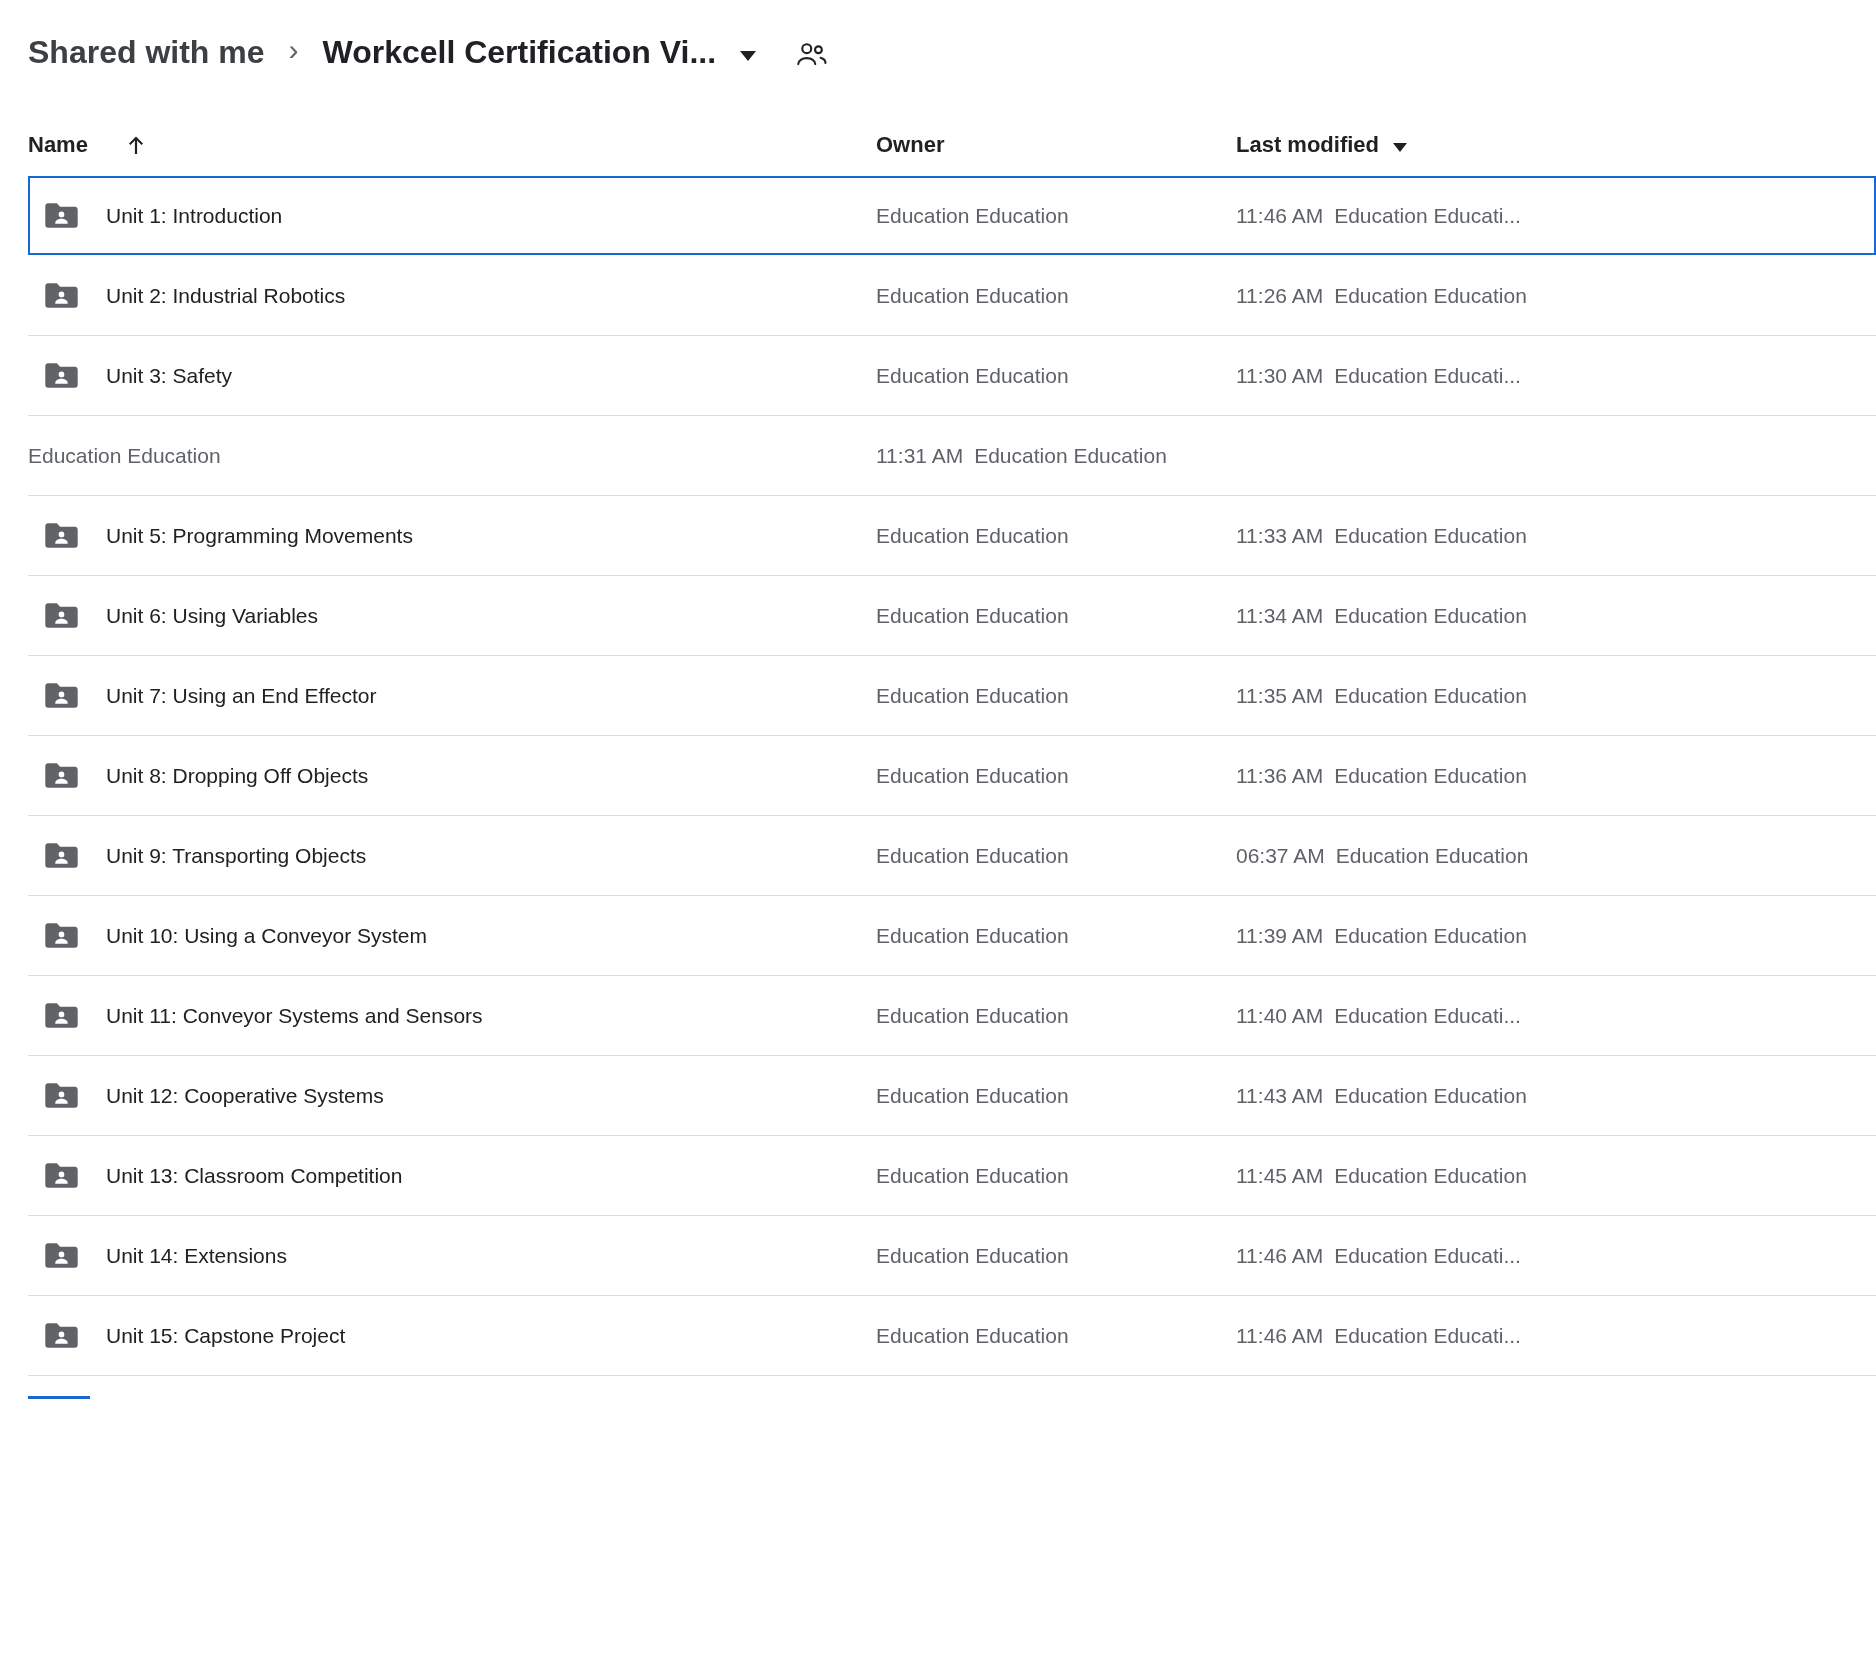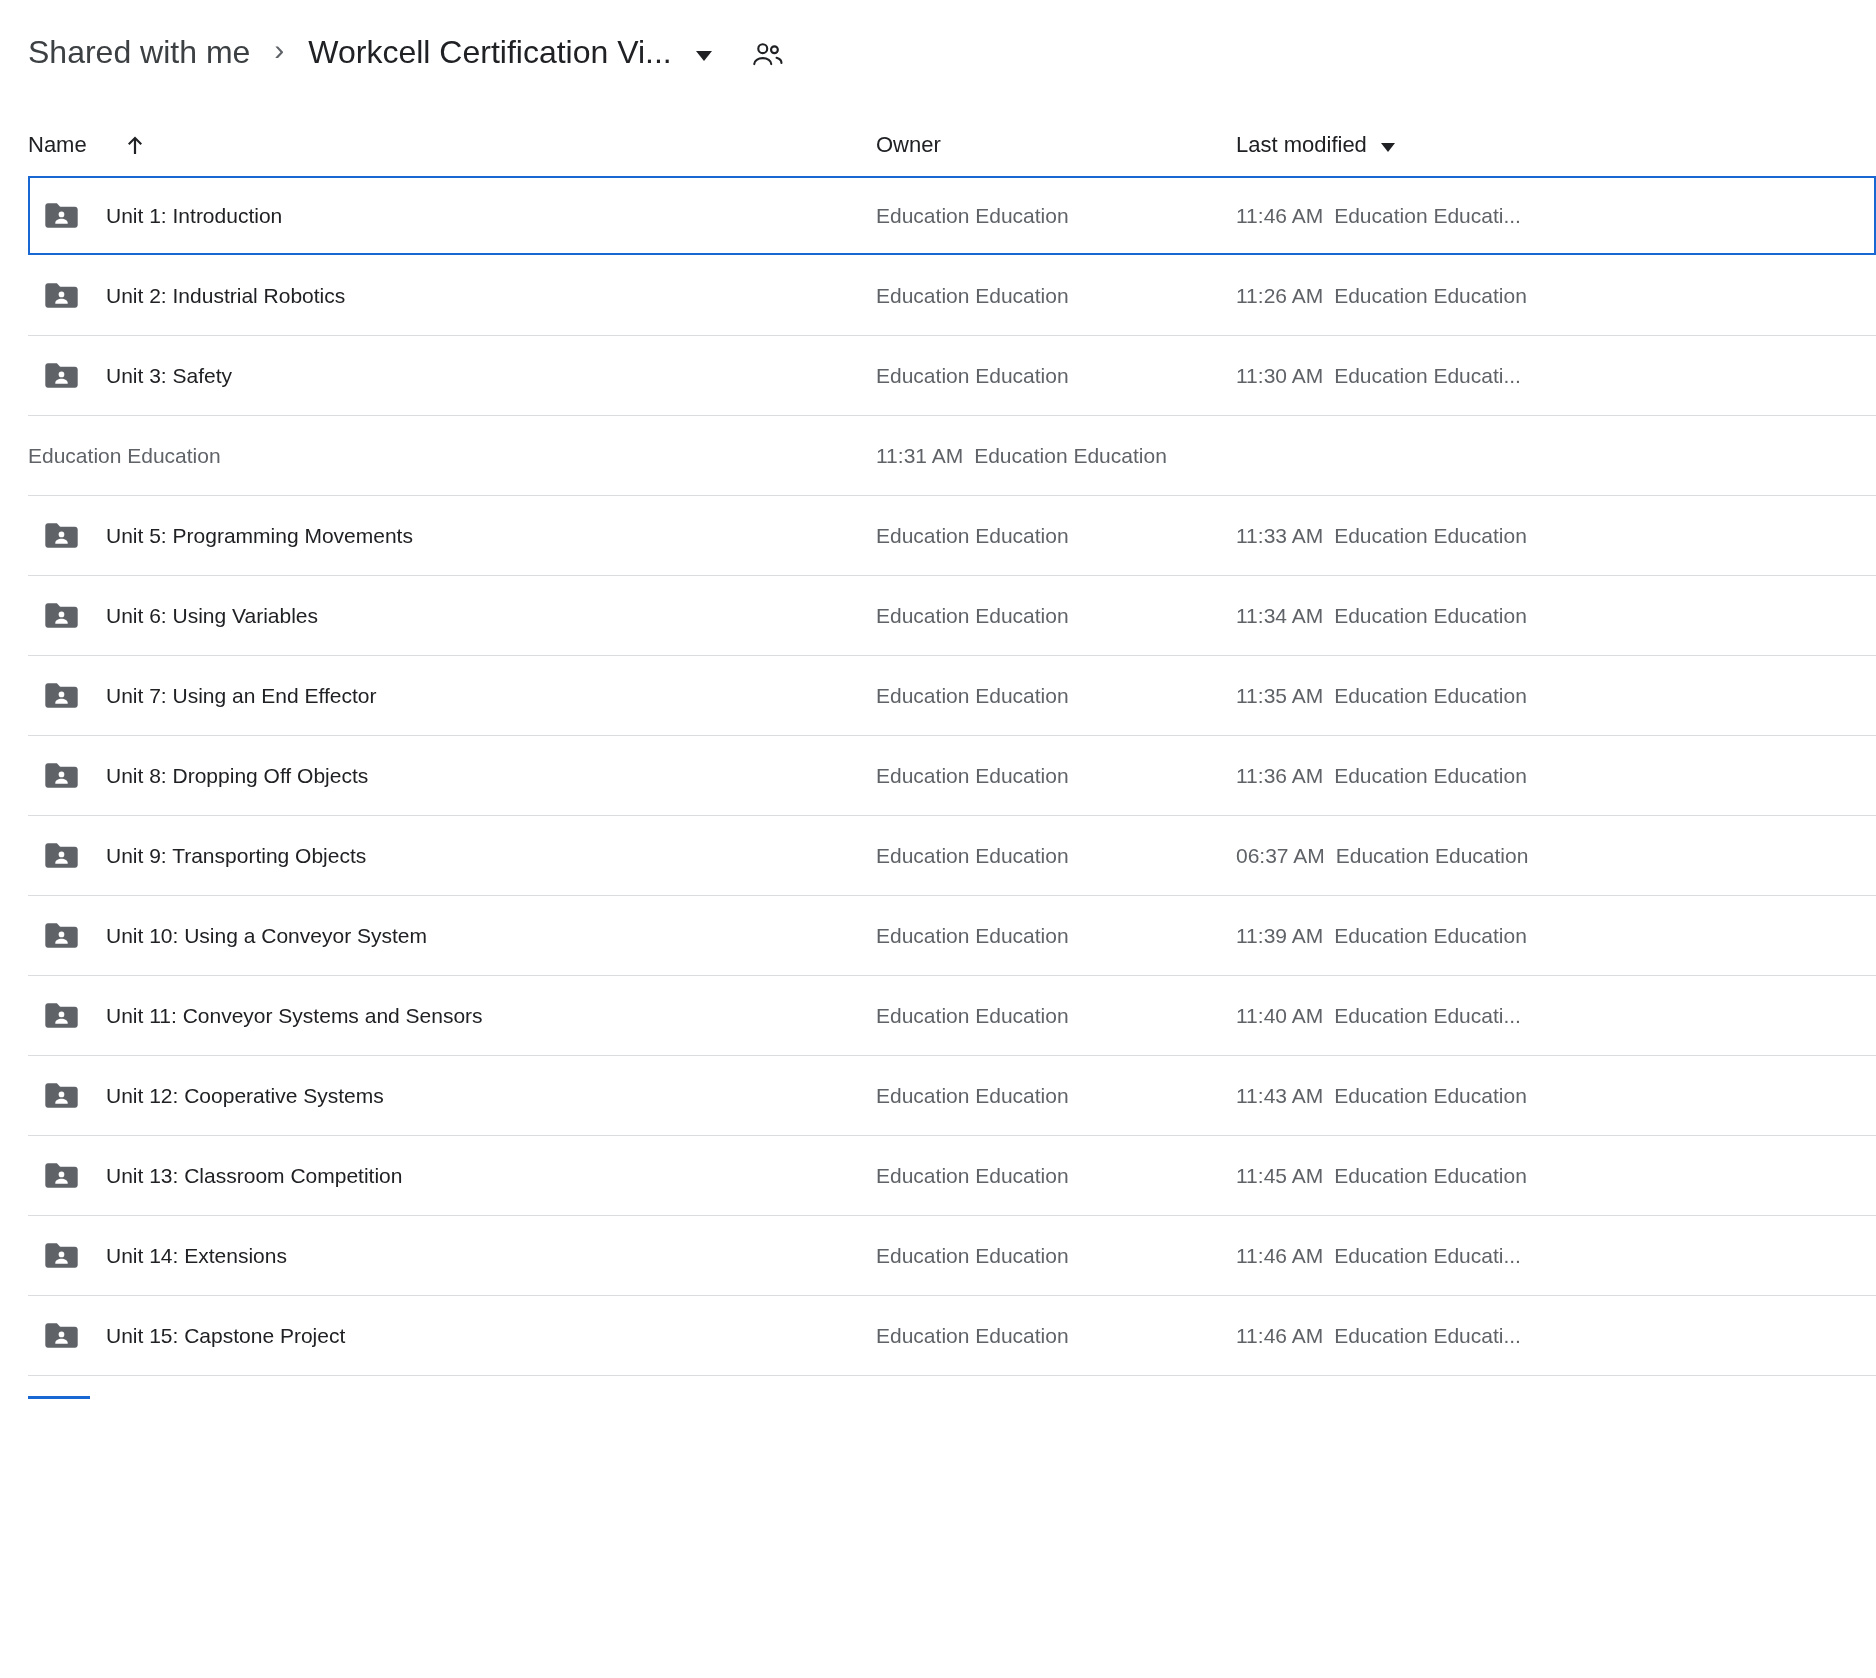--- a/index.html
+++ b/index.html
@@ -13,21 +13,21 @@
     overflow: hidden;
   }
 
   
   .breadcrumb-bar {
     display: flex;
     align-items: center;
     padding: 26px 28px 0 28px;
     height: 78px;
   }
-  .crumb { font-size: 32px; line-height: 48px; white-space: nowrap; }
+  .crumb { font-size: 32px; line-height: 48px; white-space: nowrap; font-weight: bold; }
   .crumb.parent { color: #3c4043; cursor: pointer; }
   .crumb.current { color: var(--text-primary, #202124); cursor: pointer; }
   .crumb-sep {
     font-size: 30px;
     color: var(--text-secondary, #5f6368);
     margin: 0 24px;
     transform: translateY(-2px);
   }
   .title-dropdown {
     margin-left: 24px;
@@ -47,21 +47,21 @@
   .table { margin-left: 28px; width: 1848px; }
   .grid-row {
     display: grid;
     grid-template-columns: 848px 360px 1fr;
     align-items: center;
   }
   .thead {
     margin-top: 36px;
     height: 62px;
     font-size: 22px;
-    font-weight: 400;
+    font-weight: 700;
     color: var(--text-primary, #202124);
   }
   .header-cell { display: flex; align-items: center; cursor: pointer; }
   .sort-asc-icon { margin-left: 36px; display: inline-flex; }
   .sort-desc-icon { margin-left: 14px; display: inline-flex; padding-top: 4px; }
 
   .row {
     height: 80px;
     border-bottom: 1px solid var(--divider, #dadce0);
     cursor: pointer;

